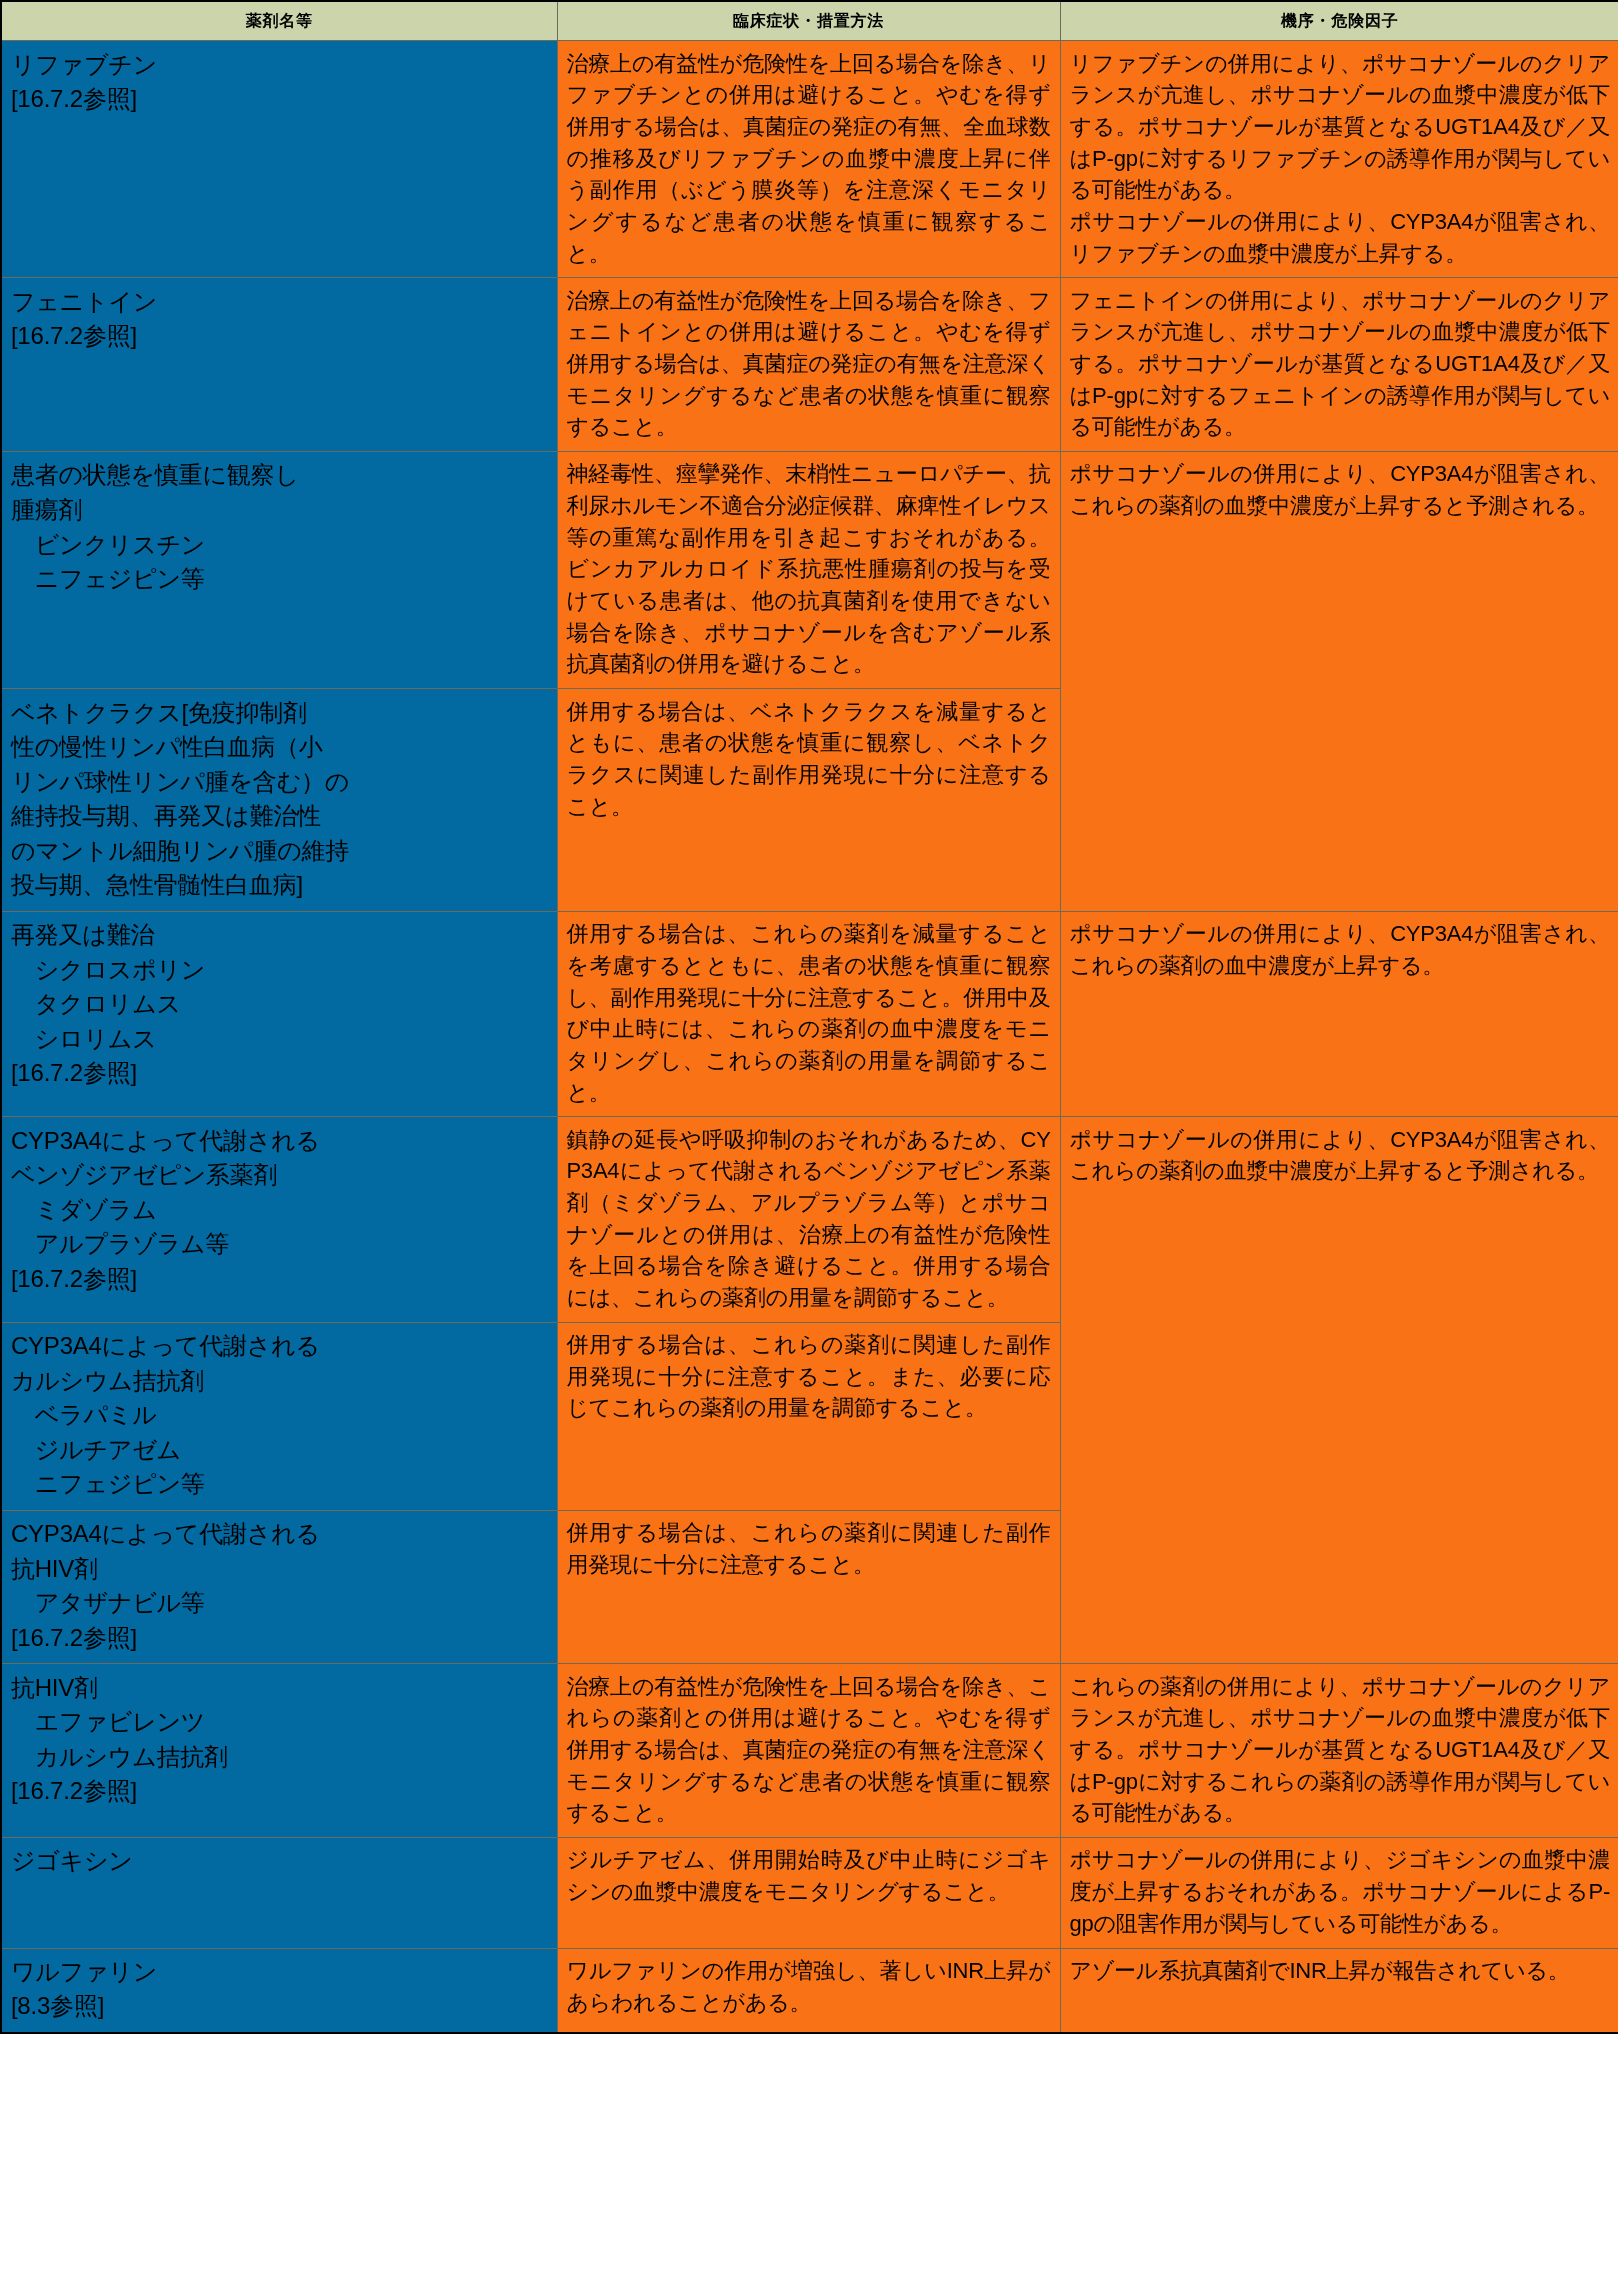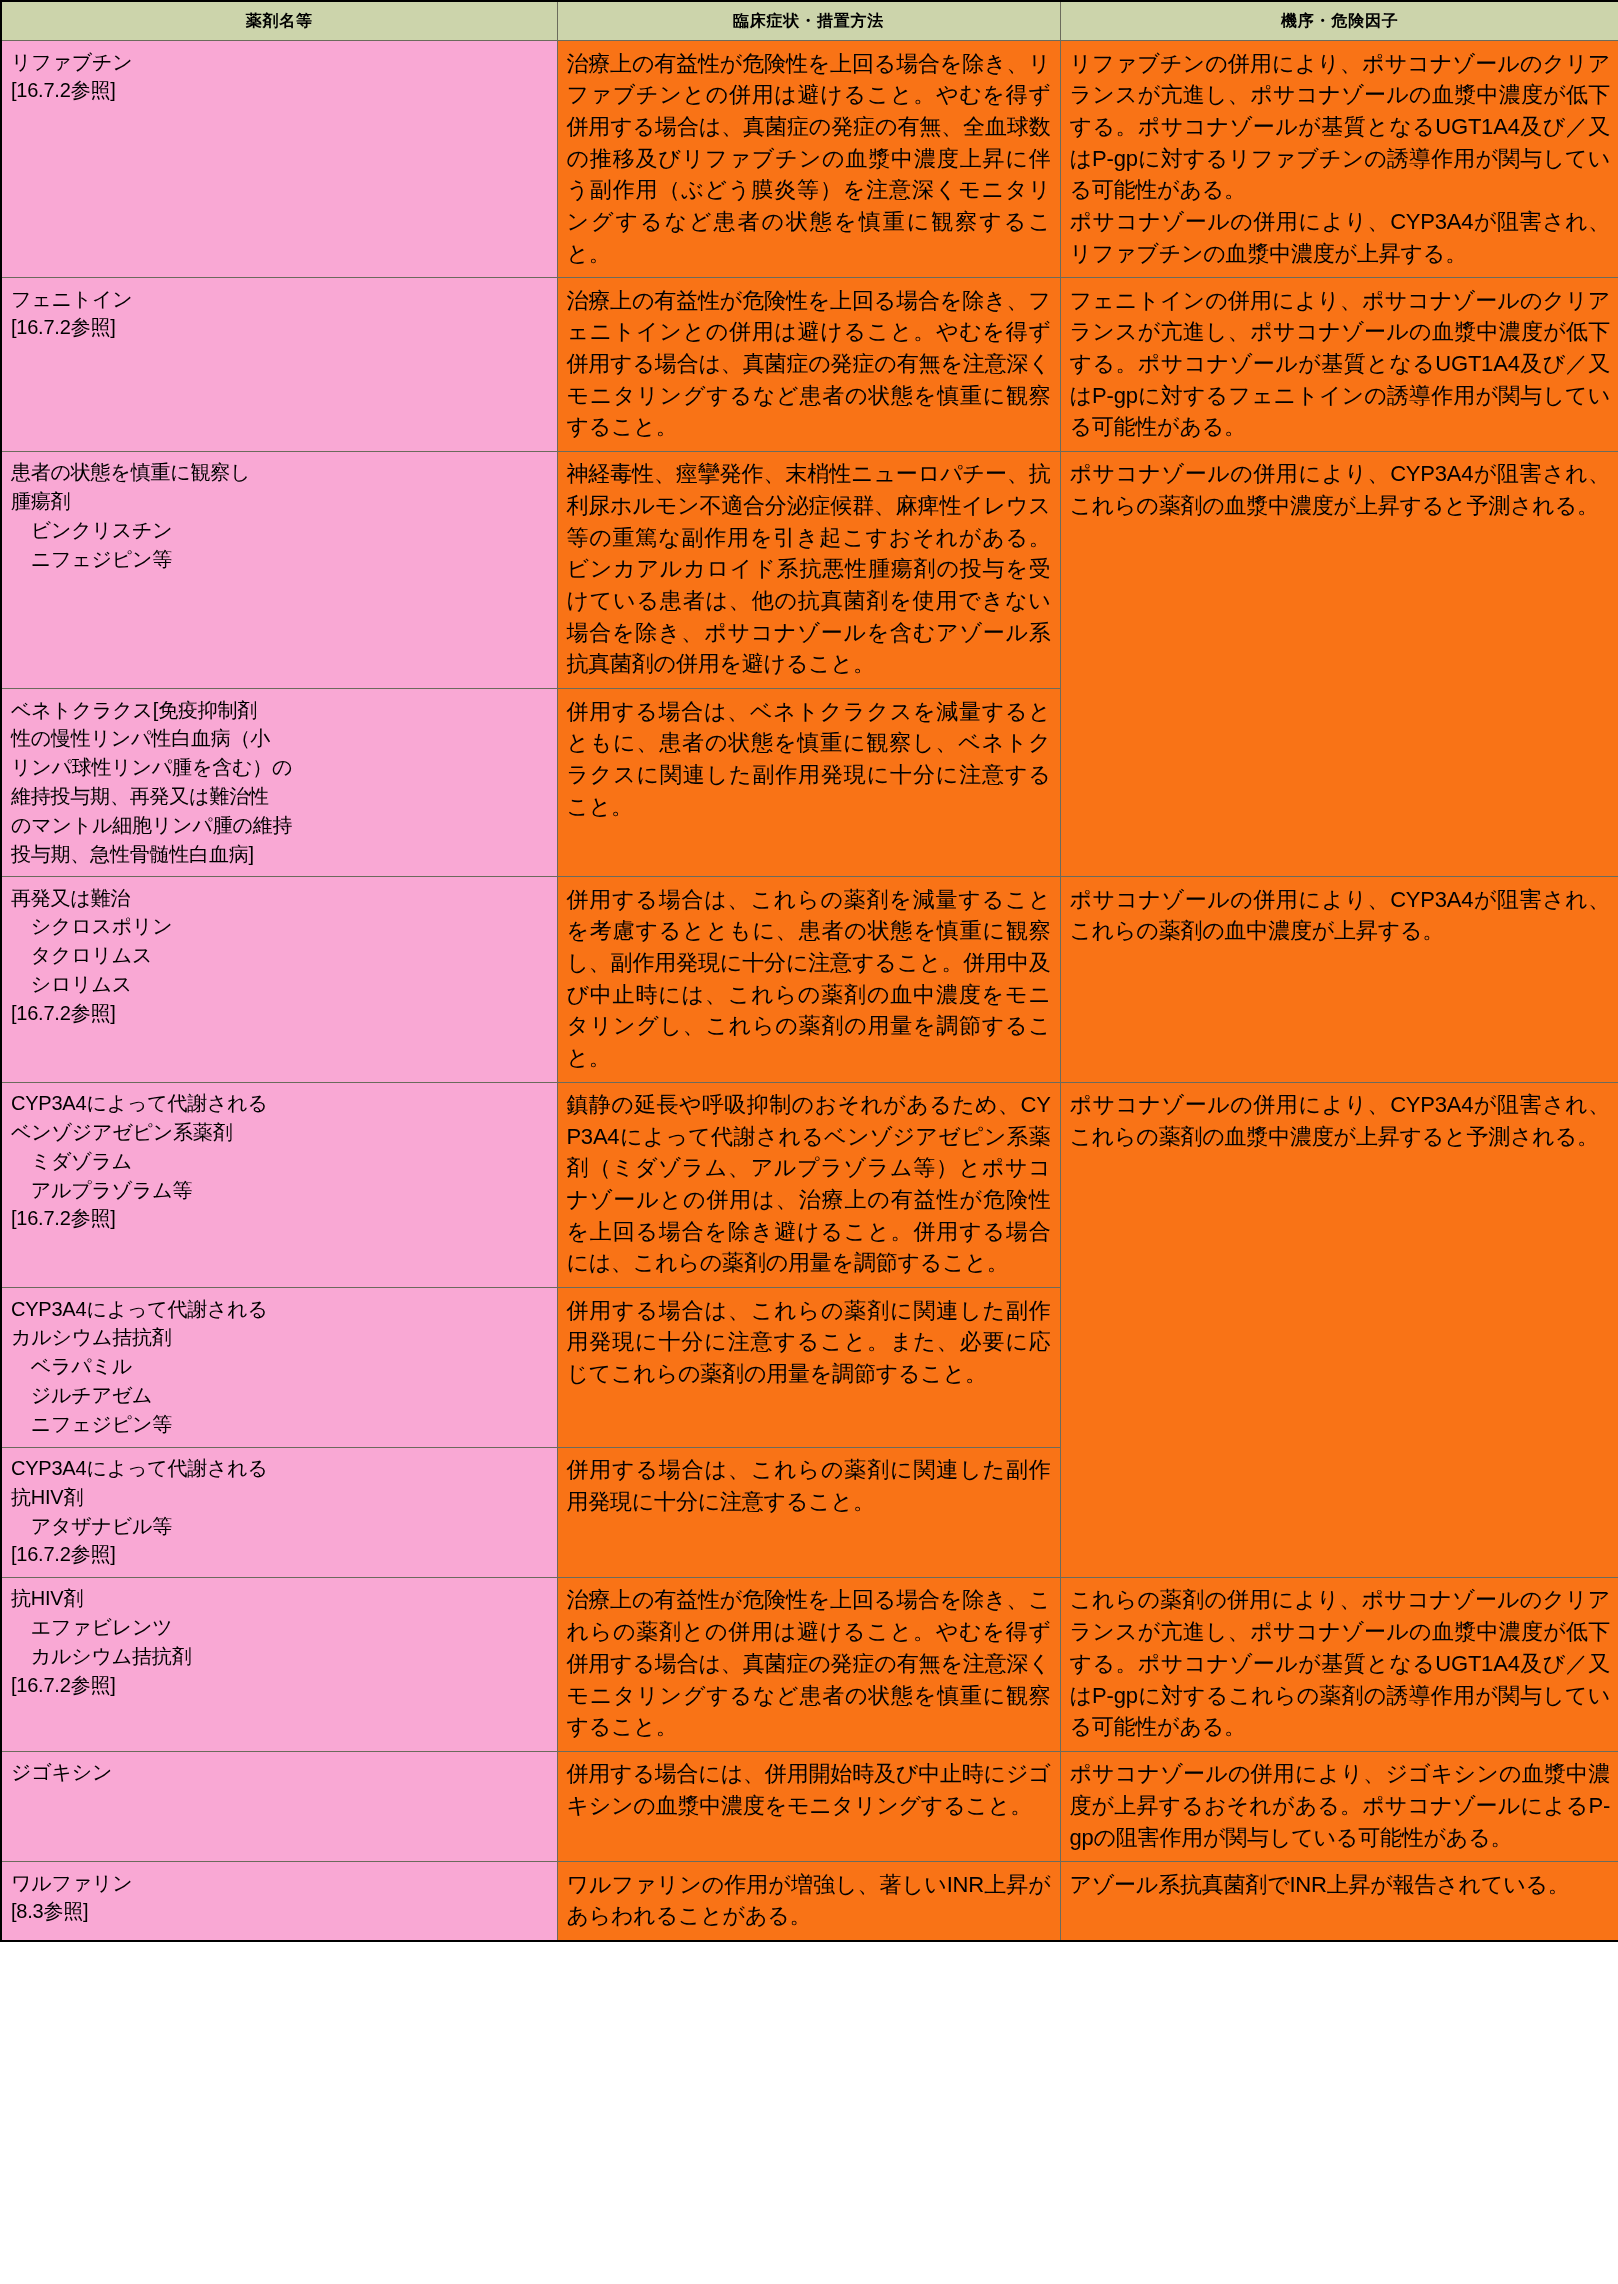--- a/index.html
+++ b/index.html
@@ -51,22 +51,22 @@
     font-size: 22px;
     line-height: 1.44;
     color: #000000;
     padding: 6.4px 8.9px 8px 8.9px;
     letter-spacing: -0.2px;
     word-break: break-all;
     overflow-wrap: anywhere;
   }
 
   tbody td.drug {
-    background: #f9a8d4;
-    font-size: 20px;
+    background: #0369a1;
+    font-size: 24px;
   }
   tbody td.clinical,
   tbody td.mechanism {
     background: #f97316;
   }
 
   tbody tr td { border-top: 0.8px solid #555548; }
 
   .line { display: block; white-space: pre-wrap; }
 
@@ -211,21 +211,21 @@
           </td>
           <td class="mechanism">
             <span class="para">これらの薬剤の併用により、ポサコナゾールのクリアランスが亢進し、ポサコナゾールの血漿中濃度が低下する。ポサコナゾールが基質となるUGT1A4及び／又はP-gpに対するこれらの薬剤の誘導作用が関与している可能性がある。</span>
           </td>
         </tr>
         <tr>
           <td class="drug">
             <span class="line">ジゴキシン</span>
           </td>
           <td class="clinical">
-            <span class="para">併用する場合には、併用開始時及び中止時にジゴキシンの血漿中濃度をモニタリングすること。</span>
+            <span class="para">ジルチアゼム、併用開始時及び中止時にジゴキシンの血漿中濃度をモニタリングすること。</span>
           </td>
           <td class="mechanism">
             <span class="para">ポサコナゾールの併用により、ジゴキシンの血漿中濃度が上昇するおそれがある。ポサコナゾールによるP-gpの阻害作用が関与している可能性がある。</span>
           </td>
         </tr>
         <tr>
           <td class="drug">
             <span class="line">ワルファリン</span>
             <span class="line">[8.3参照]</span>
           </td>

